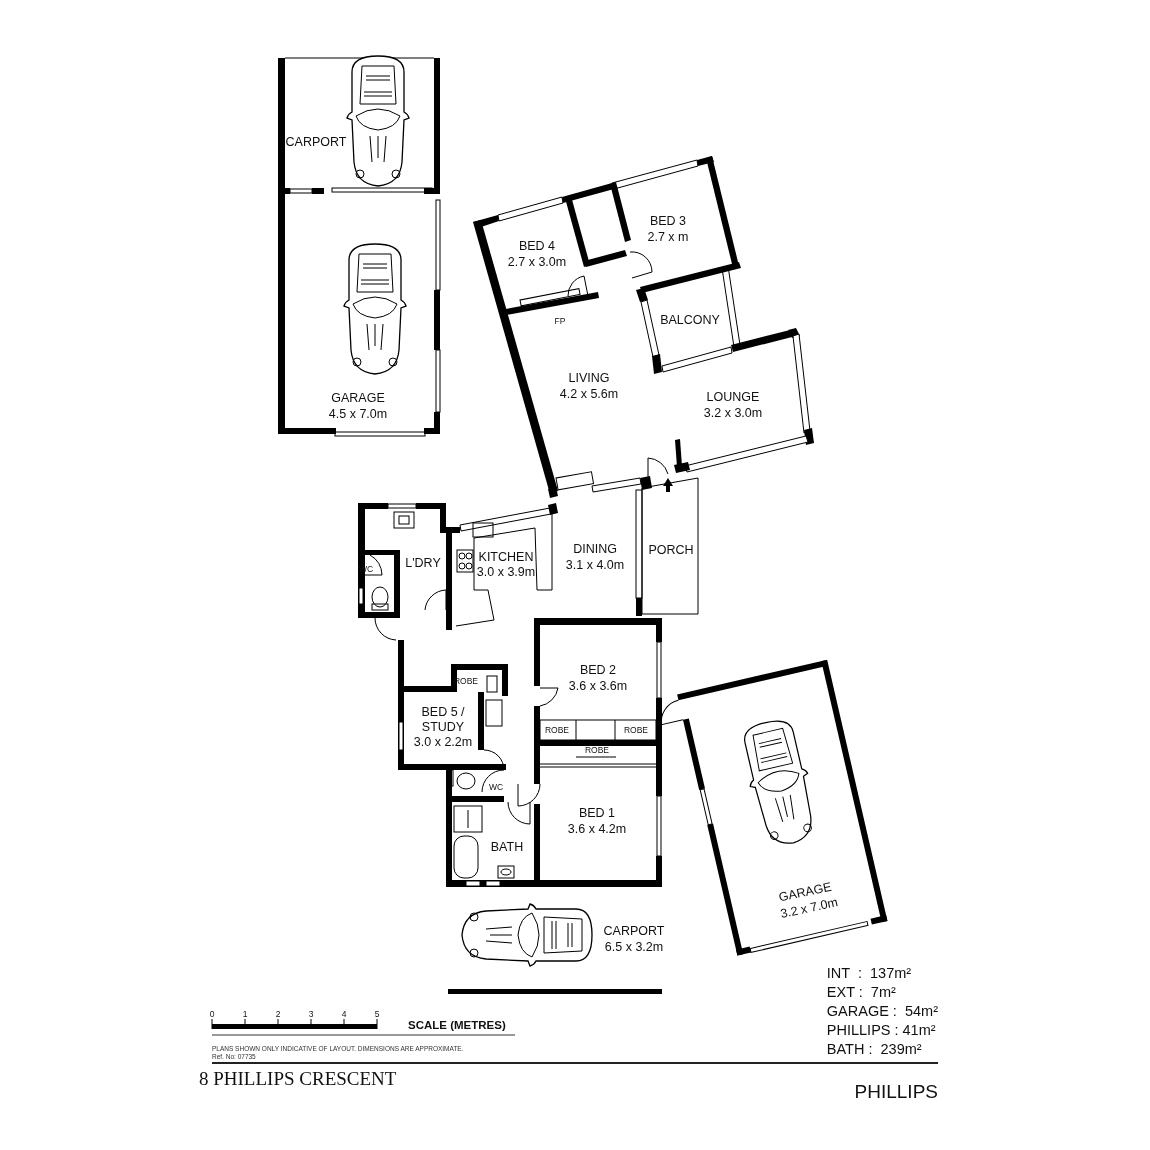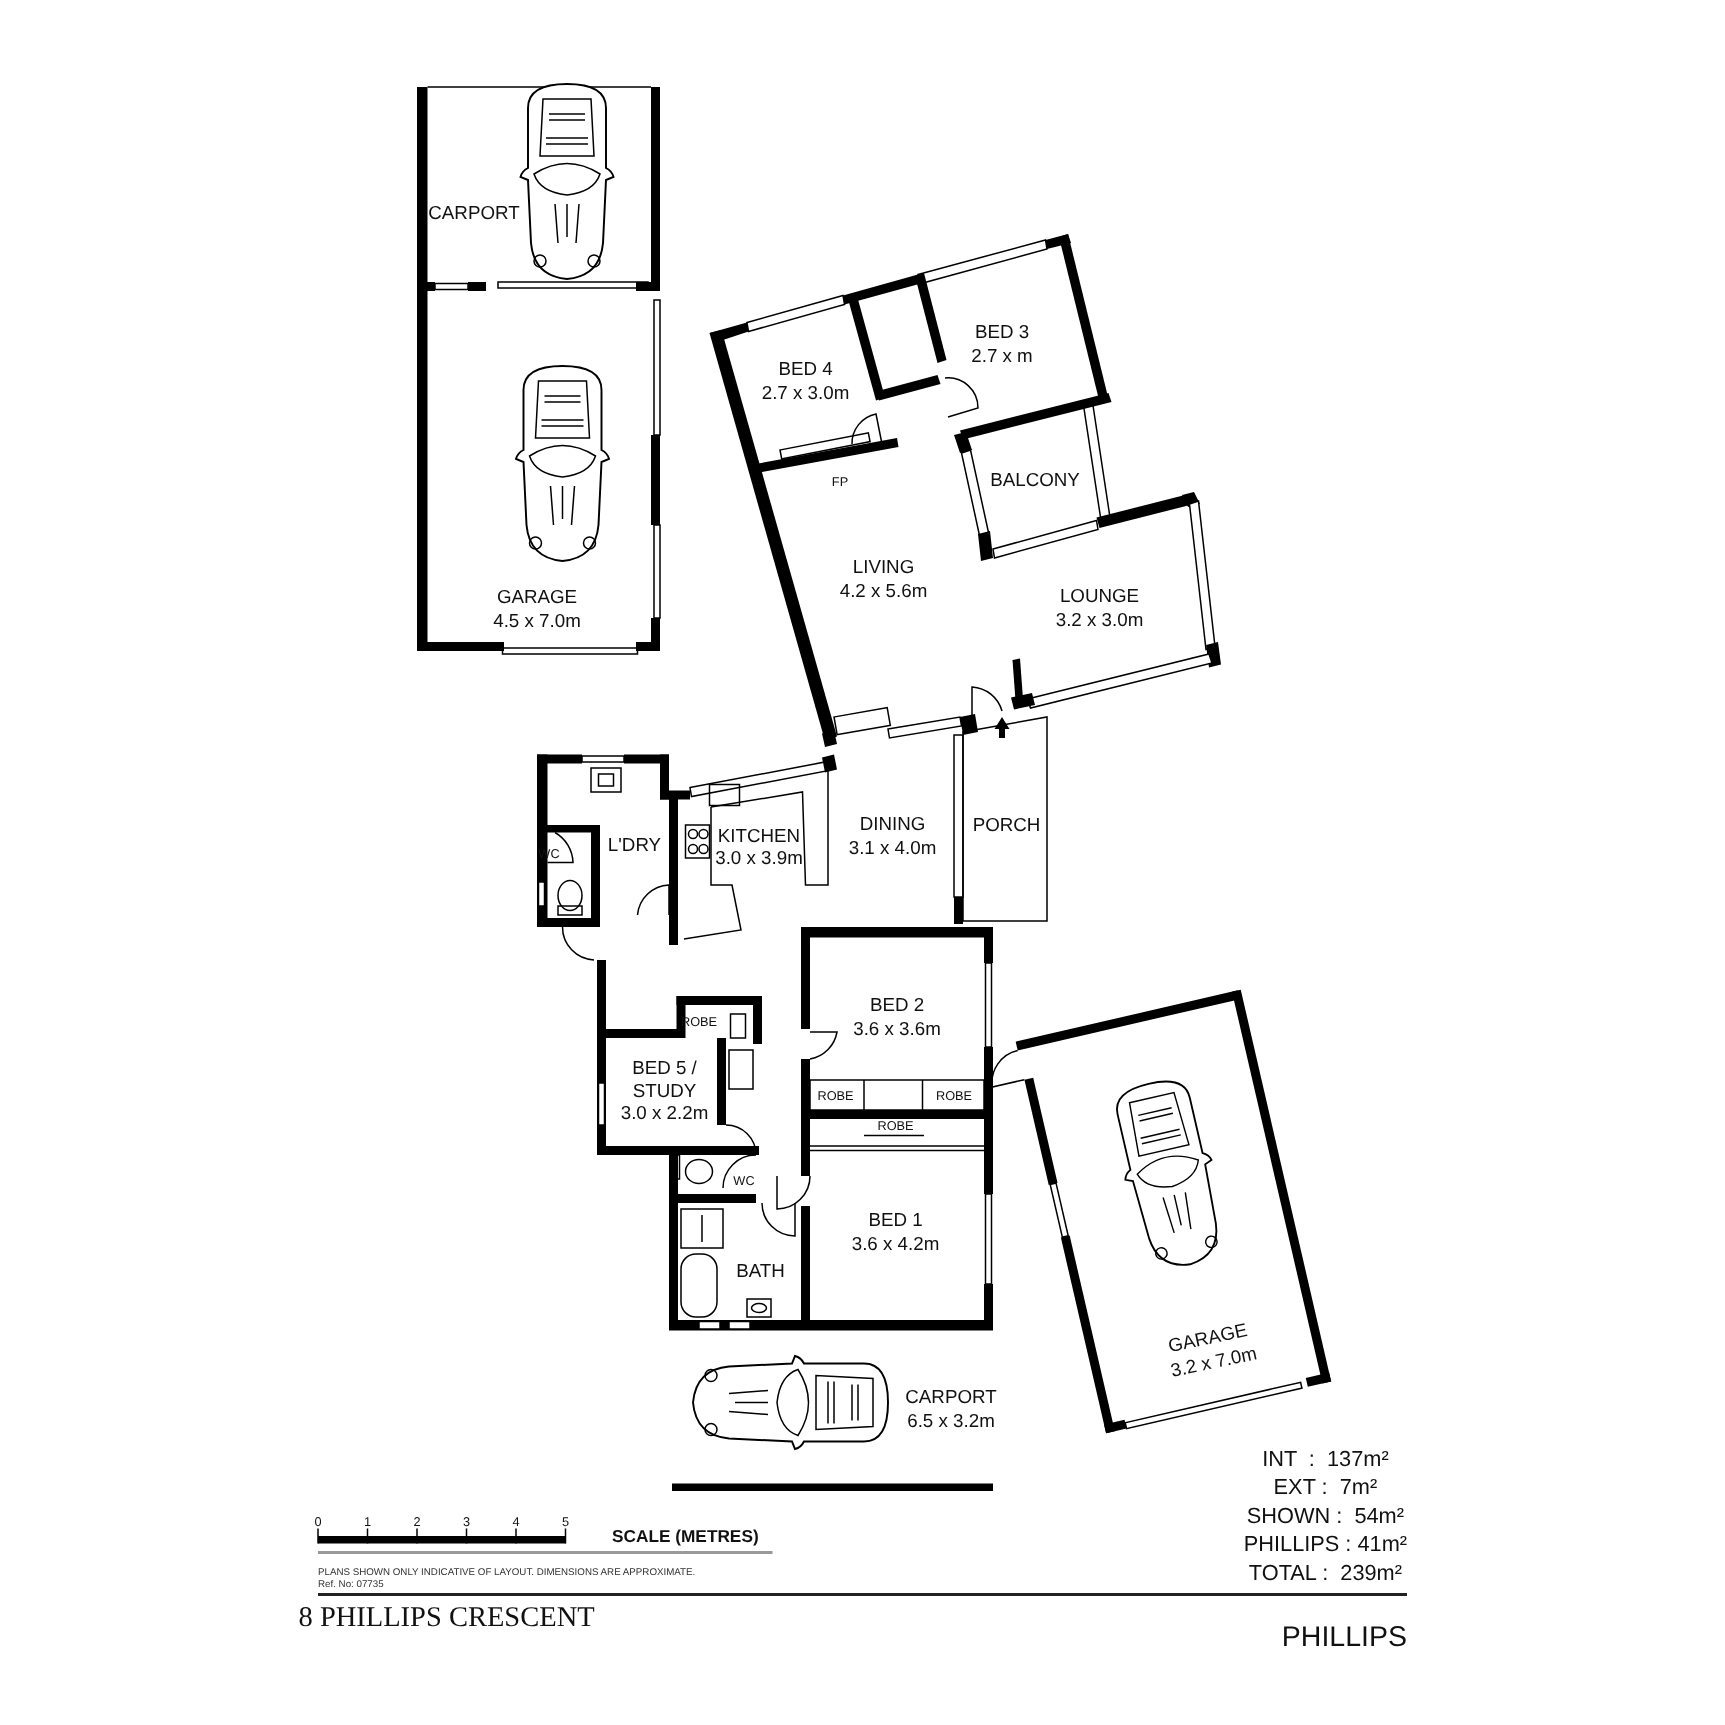--- a/index.html
+++ b/index.html
@@ -4,21 +4,21 @@
 <style>
   html,body{margin:0;padding:0;background:#fff;}
   body{width:1150px;height:1150px;position:relative;overflow:hidden;font-family:"Liberation Sans",sans-serif;color:#111;}
   #plan{position:absolute;left:0;top:0;width:1150px;height:1150px;}
   .wall{fill:#000;}
   .thinline{stroke:#000;stroke-width:1;fill:none;}
   .win{fill:#fff;stroke:#000;stroke-width:1;}
   .lbl{font-family:"Liberation Sans",sans-serif;font-size:12.5px;fill:#111;text-anchor:middle;}
   .lbl-sm{font-family:"Liberation Sans",sans-serif;font-size:8.5px;fill:#111;text-anchor:middle;}
   .car{stroke:#000;stroke-width:1.3;fill:#fff;}
-  .area{position:absolute;right:212px;top:964px;text-align:center;font-size:14.5px;line-height:19px;}
+  .area{position:absolute;right:212px;top:964px;text-align:left;font-size:14.5px;line-height:19px;}
   .area div{white-space:pre;}
   .scale-title{position:absolute;left:408px;top:1019px;font-weight:bold;font-size:11.5px;}
   .disclaimer{position:absolute;left:212px;top:1045px;font-size:6.5px;line-height:8px;color:#333;}
   .foot-left{position:absolute;left:199px;top:1068px;font-size:19px;font-family:Liberation Serif, serif;}
   .foot-right{position:absolute;right:212px;top:1081px;font-size:19px;}
   .rule{position:absolute;height:2px;background:#222;}
 </style>
 </head>
 <body>
 
@@ -283,23 +283,23 @@
     <text class="lbl-sm" x="377" y="1017" font-size="6">5</text>
     <rect x="212" y="1034" width="303" height="2" fill="#999"></rect>
   </g>
 </svg>
 
 <div class="scale-title">SCALE (METRES)</div>
 
 <div class="area">
   <div>INT  :  137m²</div>
   <div>EXT :  7m²</div>
-  <div>SHOWN :  54m²</div>
+  <div>GARAGE :  54m²</div>
   <div>PHILLIPS : 41m²</div>
-  <div>TOTAL :  239m²</div>
+  <div>BATH :  239m²</div>
 </div>
 
 <div class="disclaimer">
   <div>PLANS SHOWN ONLY INDICATIVE OF LAYOUT.  DIMENSIONS ARE APPROXIMATE.</div>
   <div>Ref. No: 07735</div>
 </div>
 <div class="rule" style="left:212px;top:1062px;width:726px;height:2px;"></div>
 
 <div class="foot-left">8 PHILLIPS CRESCENT</div>
 <div class="foot-right">PHILLIPS</div>

